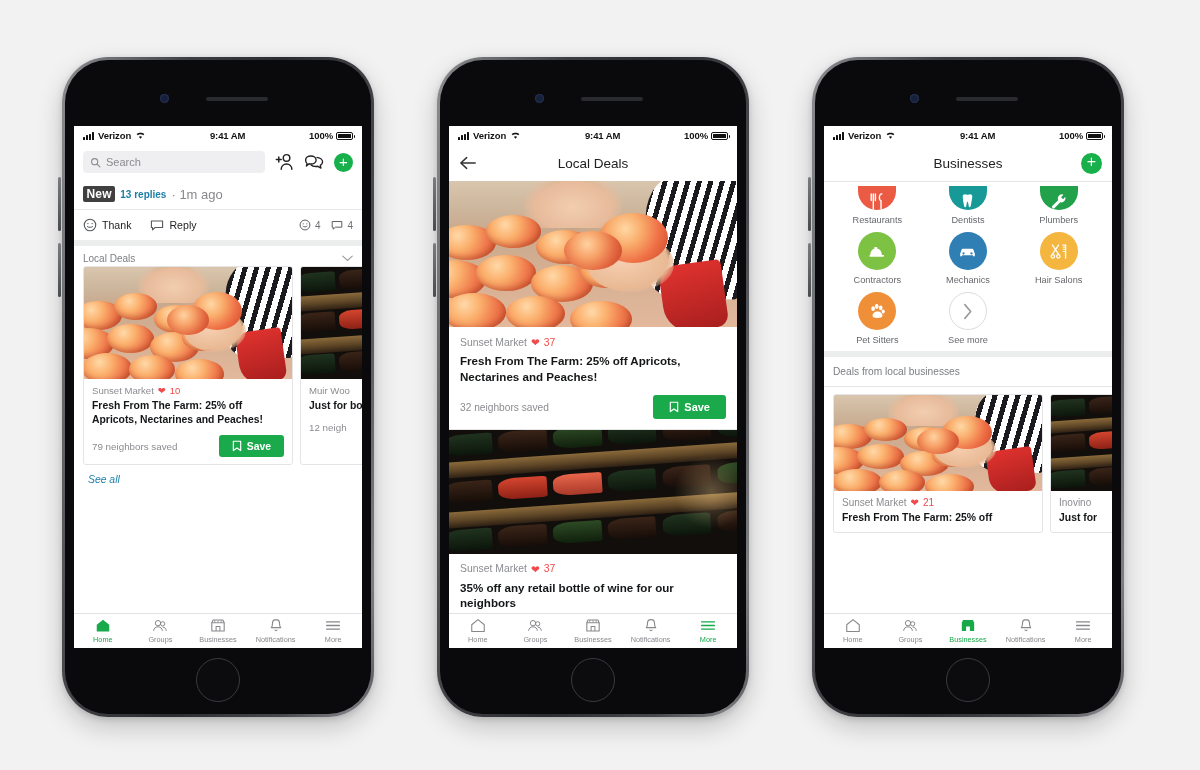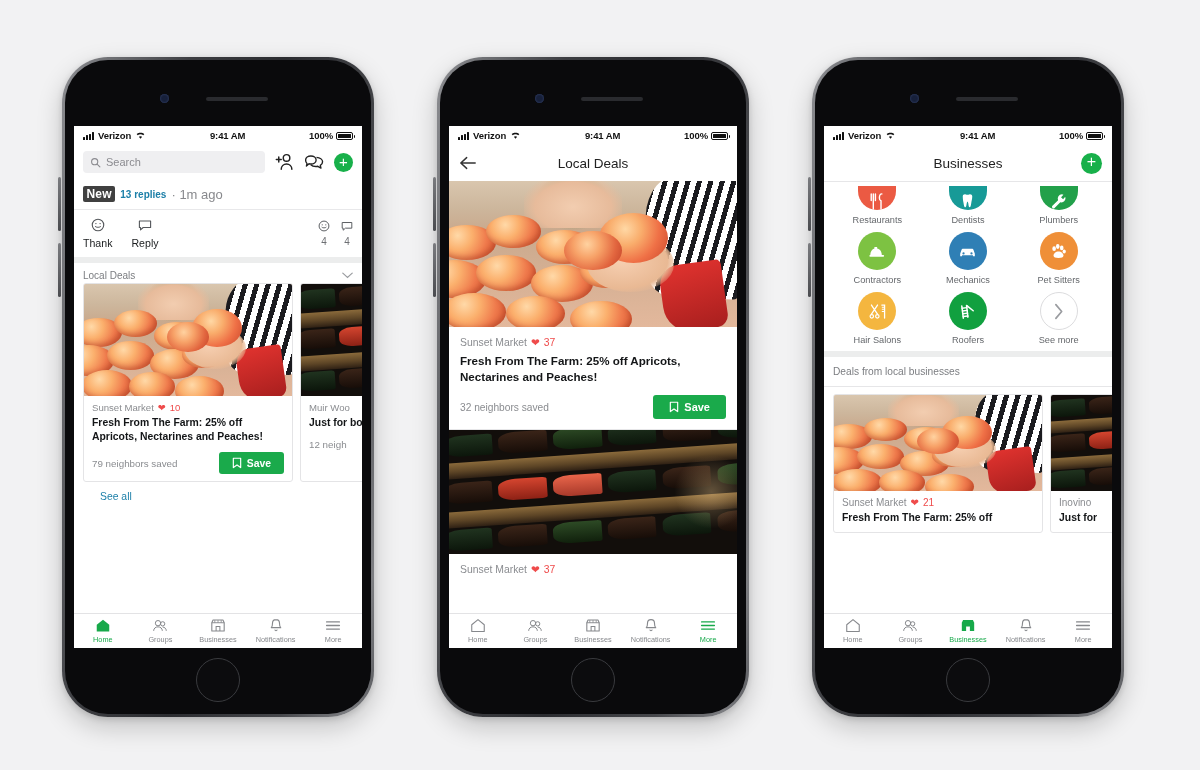--- a/index.html
+++ b/index.html
@@ -126,21 +126,21 @@
     background:#404040; color:#fff; font-size:12px; font-weight:bold;
     padding:1px 3.5px; border-radius:2px; letter-spacing:0.2px;
   }
   .replies { color:#1c7fa8; font-weight:bold; font-size:10px; }
   .dot-time { color:#88898d; font-size:13px; }
   .post-actions {
     display:flex; align-items:center; padding:8px 9px 8px;
     border-top:1px solid #e8e8ea; margin-top:7px;
     font-size:10.6px; color:#1b1d1f;
   }
-  .act { display:flex; align-items:center; gap:5px; margin-right:19px;flex-direction:column; }
+  .act { display:flex; align-items:center; gap:5px; margin-right:19px; }
   .act-ico { width:14px; height:14px; color:#55585c; }
   .counts { margin-left:auto; display:flex; align-items:center; gap:11px; color:#6d6f73; font-size:10px;}
   .counts .act-ico{width:12px;height:12px;}
 
   .sep { height:6px; background:#eceded; }
   .hr { height:1px; background:#e6e6e8; }
 
   
   .module-head {
     display:flex; align-items:center; justify-content:space-between;
@@ -163,21 +163,21 @@
   .heart-n { color:#ef4b4b; font-size:9.5px; }
   .deal-title { font-size:10.4px; font-weight:bold; color:#141618; line-height:1.32; }
   .deal-foot { display:flex; align-items:center; justify-content:space-between; margin-top:9px; }
   .saved-n { font-size:9.8px; color:#8a8c90; }
   .save-btn {
     background:#1aaa4b; color:#fff; border-radius:3px;
     font-size:10.4px; font-weight:bold;
     padding:5px 13px; display:flex; align-items:center; gap:5px;
   }
   .bm { width:10px; height:12px; }
-  .see-all { font-size:10.4px; color:#1c7fa8; padding:9px 26px 8px; }
+  .see-all { font-size:10.4px; color:#1c7fa8; padding:9px 14px 8px;font-style:italic; }
 
   
   .tabbar {
     margin-top:auto; flex:0 0 35px; height:35px;
     border-top:1px solid #e3e3e5; background:#fff;
     display:flex; align-items:center;
   }
   .tab { flex:1; display:flex; flex-direction:column; align-items:center; gap:2px; }
   .tab-ico { width:16px; height:15px; color:#86888c; }
   .tab-lbl { font-size:7.3px; color:#86888c; }
@@ -635,20 +635,21 @@
                 </div>
               <div class="glow"></div>
             </div>
           </div>
           <div class="bigdeal-body" style="padding-bottom:2px">
             <div class="biz-line" style="font-size:10.4px;margin-bottom:5px">
               <span>Sunset Market</span>
               <span class="heart" style="font-size:10.5px">❤</span>
               <span class="heart-n" style="font-size:10.4px">37</span>
             </div>
+            <div class="bigdeal-title">35% off any retail bottle of wine for our neighbors</div>
           </div>
         </div>
 
         <div class="tabbar">
           <div class="tab">
             <svg class="tab-ico" viewBox="0 0 22 20">
                 <path d="M2.4 9 11 2l8.6 7v9.2H2.4z" fill="none" stroke="currentColor" stroke-width="1.5" stroke-linejoin="round"></path>
               </svg>
             <span class="tab-lbl">Home</span>
           </div>
@@ -769,54 +770,44 @@
           <div class="cat">
             <div class="cat-circle" style="background:#2f7fb5">
               <svg viewBox="0 0 22 16">
                   <path d="M2.5 10.5 4 6.2C4.3 5.2 5 4.7 6 4.7h10c1 0 1.7.5 2 1.5l1.5 4.3v3.1h-2.2v-1.3H4.7v1.3H2.5z" fill="#fff"></path>
                   <circle cx="6.4" cy="10.2" r="1.3" fill="#2f7fb5"></circle>
                   <circle cx="15.6" cy="10.2" r="1.3" fill="#2f7fb5"></circle>
                 </svg>
             </div>
             <span class="cat-lbl">Mechanics</span>
           </div>
+          <div class="cat">
+            <div class="cat-circle" style="background:#f4b63f">
+              <svg viewBox="0 0 22 20">
+                  <path d="M4 2.5 11 13M11 2.5 4 13" stroke="#fff" stroke-width="1.5" fill="none" stroke-linecap="round"></path>
+                  <circle cx="4.4" cy="15.6" r="2" fill="none" stroke="#fff" stroke-width="1.4"></circle>
+                  <circle cx="10.8" cy="15.6" r="2" fill="none" stroke="#fff" stroke-width="1.4"></circle>
+                  <path d="M16 2.5h3.2v15" stroke="#fff" stroke-width="1.5" fill="none" stroke-linecap="round"></path>
+                  <path d="M16 5h3.2M16 7.5h3.2M16 10h3.2" stroke="#fff" stroke-width="1.2"></path>
+                </svg>
+            </div>
+            <span class="cat-lbl">Hair Salons</span>
+          </div>
+
           <div class="cat">
             <div class="cat-circle" style="background:#ef8f38">
               <svg viewBox="0 0 20 20">
                   <ellipse cx="5.4" cy="7" rx="1.9" ry="2.5" fill="#fff"></ellipse>
                   <ellipse cx="9.2" cy="4.8" rx="1.9" ry="2.6" fill="#fff"></ellipse>
                   <ellipse cx="13.4" cy="6.2" rx="1.9" ry="2.5" fill="#fff"></ellipse>
                   <ellipse cx="16" cy="10" rx="1.7" ry="2.2" fill="#fff"></ellipse>
                   <path d="M10 10c3 0 5.2 2.2 5.2 4.2s-2 2.6-5.2 2.6-5.2-.6-5.2-2.6S7 10 10 10z" fill="#fff"></path>
                 </svg>
             </div>
             <span class="cat-lbl">Pet Sitters</span>
-          </div>
-
-          <div class="cat">
-            <div class="cat-circle" style="background:#f4b63f">
-              <svg viewBox="0 0 22 20">
-                  <path d="M4 2.5 11 13M11 2.5 4 13" stroke="#fff" stroke-width="1.5" fill="none" stroke-linecap="round"></path>
-                  <circle cx="4.4" cy="15.6" r="2" fill="none" stroke="#fff" stroke-width="1.4"></circle>
-                  <circle cx="10.8" cy="15.6" r="2" fill="none" stroke="#fff" stroke-width="1.4"></circle>
-                  <path d="M16 2.5h3.2v15" stroke="#fff" stroke-width="1.5" fill="none" stroke-linecap="round"></path>
-                  <path d="M16 5h3.2M16 7.5h3.2M16 10h3.2" stroke="#fff" stroke-width="1.2"></path>
-                </svg>
-            </div>
-            <span class="cat-lbl">Hair Salons</span>
-          </div>
-          <div class="cat">
-            <div class="cat-circle" style="background:#11a03f">
-              <svg viewBox="0 0 20 20">
-                  <path d="M5.6 17 4 4.2M10.4 16 9 3.6" stroke="#fff" stroke-width="1.6" stroke-linecap="round" fill="none"></path>
-                  <path d="M4.3 6.6l5-0.6M4.7 9.5l5-.6M5.1 12.4l5-.6M5.5 15.3l5-.6" stroke="#fff" stroke-width="1.4" stroke-linecap="round"></path>
-                  <path d="M9.6 4 16 9.2" stroke="#fff" stroke-width="1.6" stroke-linecap="round"></path>
-                </svg>
-            </div>
-            <span class="cat-lbl">Roofers</span>
           </div>
           <div class="cat">
             <div class="cat-circle outline">
               <svg viewBox="0 0 14 18">
                   <path d="M4.5 2.5 10 9l-5.5 6.5" fill="none" stroke="currentColor" stroke-width="1.6" stroke-linecap="round" stroke-linejoin="round"></path>
                 </svg>
             </div>
             <span class="cat-lbl">See more</span>
           </div>
         </div>

